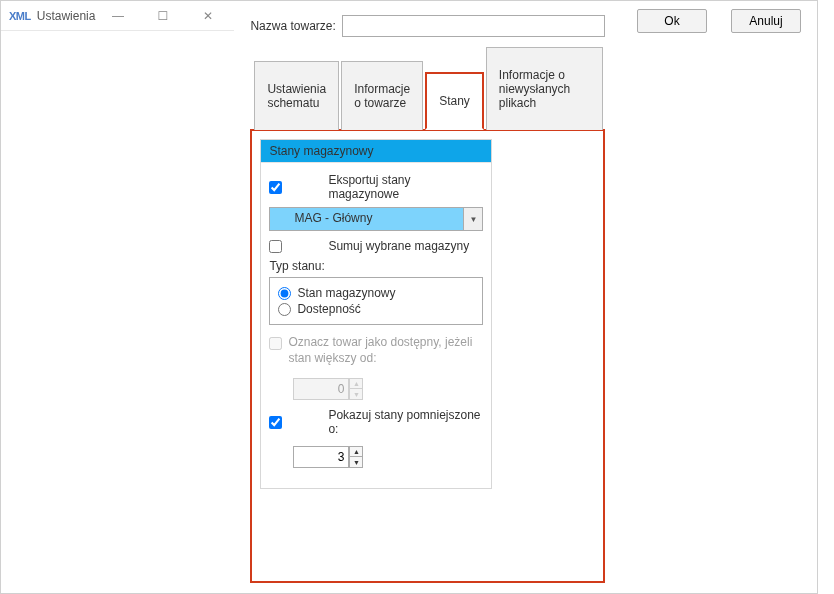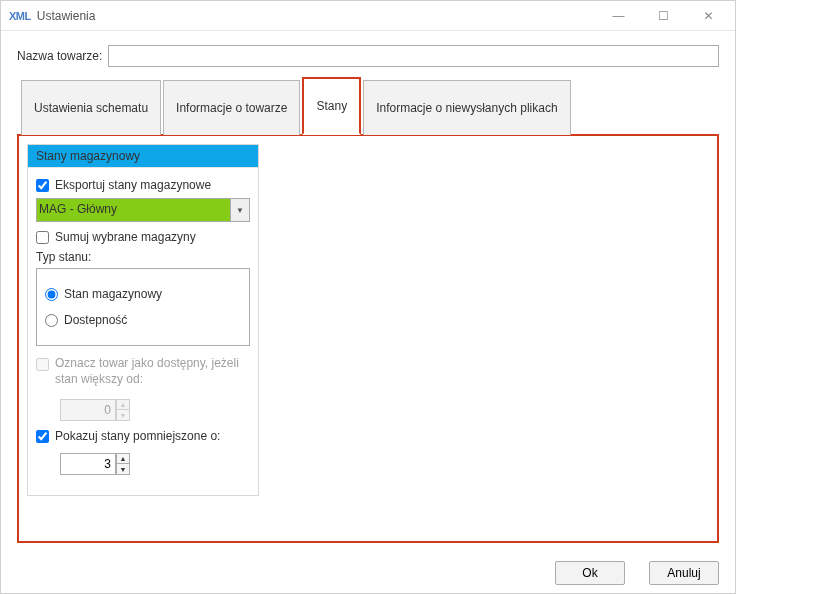--- a/index.html
+++ b/index.html
@@ -1,43 +1,43 @@
 <!DOCTYPE html>
 <html><head>
   <meta charset="utf-8">
   <style>
     * { box-sizing: border-box; font-family: "Segoe UI", Tahoma, sans-serif; font-size: 12px; }
     body { margin: 0; padding: 0; background: #fff; color: #333; }
-    .window { width: 736px; height: 594px; border: 1px solid #d0d0d0; background: #fff; display: flex; flex-direction: column; }
+    .window { width: 818px; height: 594px; border: 1px solid #d0d0d0; background: #fff; display: flex; }
     .titlebar { height: 30px; display: flex; align-items: center; justify-content: space-between; padding: 0 4px 0 8px; border-bottom: 1px solid #e8e8e8; }
     .titlebar-left { display: flex; align-items: center; gap: 6px; }
     .app-icon { color: #4a7dc9; font-weight: bold; font-size: 11px; letter-spacing: -0.5px; }
     .title-text { color: #555; }
     .win-controls { display: flex; }
     .win-btn { width: 45px; height: 28px; display: flex; align-items: center; justify-content: center; color: #888; cursor: pointer; }
     .content { flex: 1; padding: 14px 16px 10px 16px; display: flex; flex-direction: column; }
     .schema-row { display: flex; align-items: center; margin-bottom: 10px; }
     .schema-label { margin-right: 6px; }
     .schema-input { flex: 1; height: 22px; border: 1px solid #ababab; padding: 2px 4px; background: #fff; }
     .tabs-row { display: flex; align-items: flex-end; margin-bottom: -1px; position: relative; z-index: 2; padding-left: 4px; }
     .tab { padding: 20px 12px; border: 1px solid #b8b8b8; border-bottom: none; background: #f2f2f2; margin-right: 2px; position: relative; cursor: pointer; }
     .tab.active { background: #fff; border: 2px solid #d13b1a; border-bottom: 2px solid #fff; z-index: 3; }
     .tab-body { flex: 1; border: 2px solid #d13b1a; background: #fff; padding: 8px; overflow: auto; }
     .groupbox { width: 232px; border: 1px solid #d7d7d7; padding: 0; background: #fff; }
     .group-header { background: #0ea5e9; padding: 4px 8px; border-bottom: 1px solid #e5e5e5; font-size: 12px; }
     .group-body { padding: 10px 8px 12px 8px; }
-    .row { display: flex; align-items: center; margin-bottom: 6px; }
+    .row { display: flex; align-items: center; margin-bottom: 6px; gap: 40px; }
     .chk { margin: 0 6px 0 0; }
     .chk-label { cursor: pointer; }
     .combo { display: flex; width: 100%; height: 24px; margin-bottom: 8px; }
-    .combo-text { flex: 1; border: 1px solid #ababab; border-right: none; padding: 3px 2px; background: #84cc16; }
+    .combo-text { flex: 1; border: 1px solid #ababab; border-right: none; padding: 3px 24px; background: #7dd3fc; }
     .combo-btn { width: 20px; border: 1px solid #ababab; background: #efefef; display: flex; align-items: center; justify-content: center; cursor: pointer; }
     .section-label { margin: 6px 0 4px 0; }
     .radio-box { border: 1px solid #ababab; padding: 6px 8px; margin-bottom: 10px; }
-    .radio-row { display: flex; align-items: center; margin: 12px 0; }
+    .radio-row { display: flex; align-items: center; margin: 2px 0; }
     .radio-row input { margin: 0 6px 0 0; }
     .disabled { color: #a0a0a0; }
     .sub-row { display: flex; align-items: flex-start; margin: 4px 0 8px 0; }
     .sub-chk { margin: 2px 6px 0 0; }
     .sub-text { line-height: 1.3; }
     .spinner { display: inline-flex; margin-left: 24px; margin-top: 4px; margin-bottom: 8px; }
     .spinner-input { width: 56px; height: 22px; border: 1px solid #ababab; text-align: right; padding: 2px 4px; }
     .spinner-input.dis { background: #f4f4f4; color: #a0a0a0; border-color: #d0d0d0; }
     .spinner-btns { display: flex; flex-direction: column; }
     .spin-btn { width: 14px; height: 11px; border: 1px solid #ababab; background: #f6f6f6; display: flex; align-items: center; justify-content: center; font-size: 7px; line-height: 1; cursor: pointer; }

